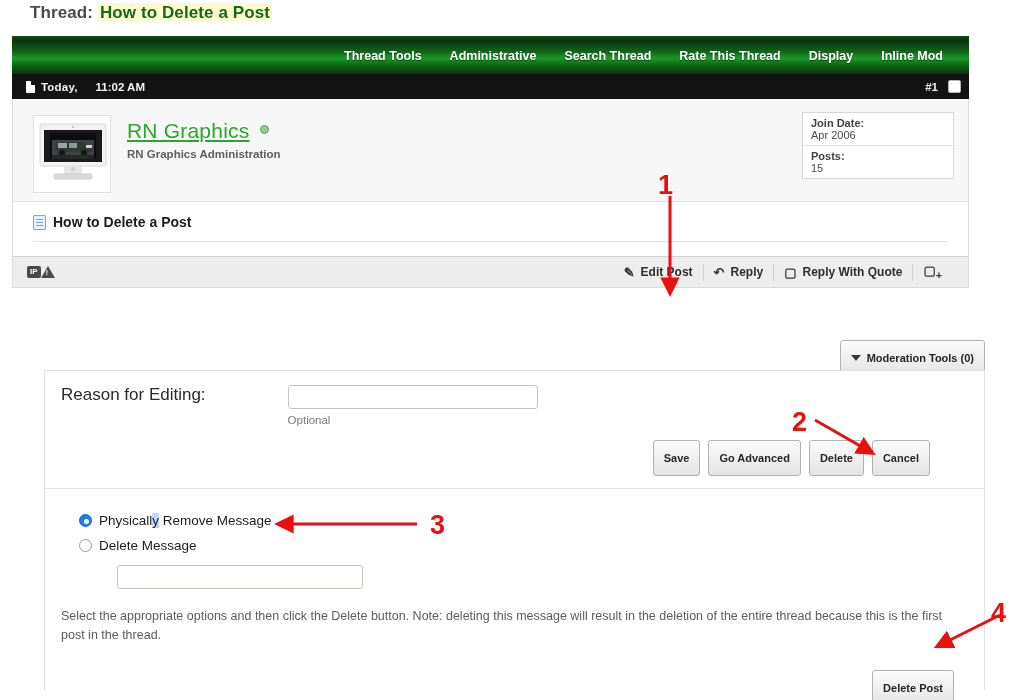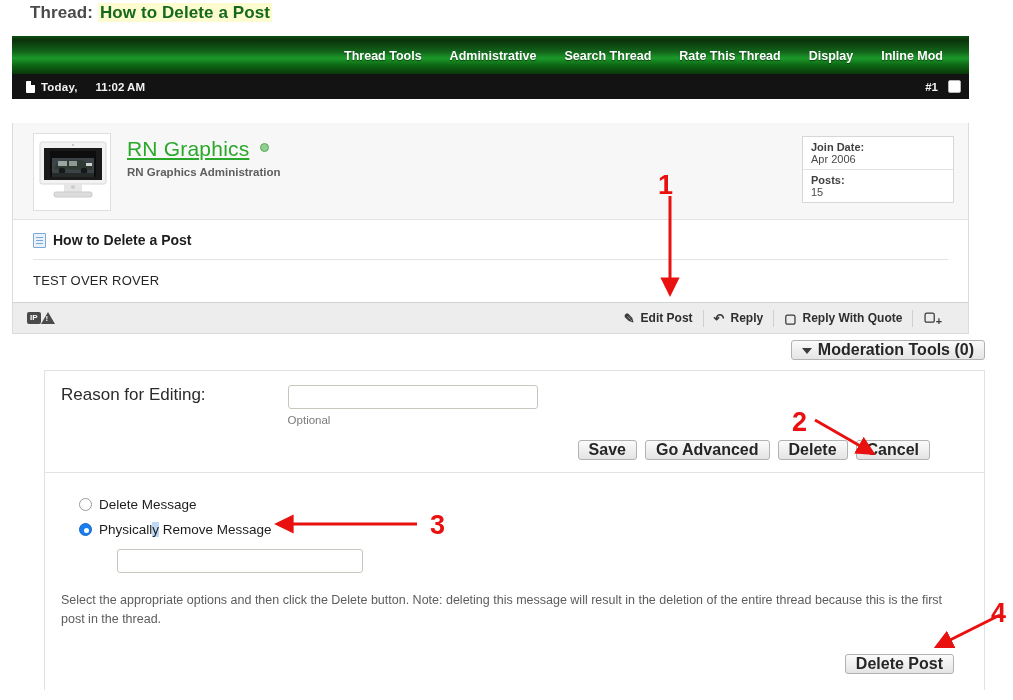--- a/index.html
+++ b/index.html
@@ -60,23 +60,22 @@
   .doc-ico:after {
     content:""; position:absolute; right:0; top:0;
     border-width: 0 0 4px 4px; border-style: solid;
     border-color: transparent transparent #131313 #131313;
   }
 
   
   .user-strip {
     background: #f7f7f7; border-left: 1px solid #dcdcdc;
     border-right: 1px solid #dcdcdc;
-    display: flex; padding: 10px 12px 8px 20px; position: relative;
+    display: flex; padding: 16px 12px 8px 20px; position: relative;
     min-height: 87px;
-    margin-top: 24px;
   }
   .avatar {
     width: 78px; height: 78px; border: 1px solid #e0e0e0; background: #fff;
     padding: 2px; flex: 0 0 auto; position: relative; overflow: hidden;
   }
   .u-meta { margin-left: 16px; padding-top: 4px; }
   .u-name {
     font-size: 21px; color: #2aa82a; font-weight: normal;
     letter-spacing: .2px; display: inline-block;
   }
@@ -149,23 +148,23 @@
   }
   .pf-sep { width: 1px; height: 17px; background: #cfcfcf; }
   .pf-ico { margin-right: 6px; color: #3a3a3a; font-size: 13px; line-height: 1; }
 
   
   .modtools-row {
     position: absolute; left: 28px; top: 340px; width: 957px;
     display: flex; justify-content: flex-end;
   }
   .btn {
-    font-family: "Liberation Sans", sans-serif; font-size: 16px; font-weight: bold;
+    font-family: "Liberation Sans", sans-serif; font-size: 11px; font-weight: bold;
     color: #262626; background: linear-gradient(to bottom,#fbfbfb,#e4e4e4);
-    border: 1px solid #b2b2b2; border-radius: 3px; padding: 0 10px;
+    border: 1px solid #b2b2b2; border-radius: 3px; padding: 11px 10px;
     cursor: pointer; white-space: nowrap;
   }
   .caret-d {
     display:inline-block; width:0; height:0; margin-right:6px;
     border-left:5px solid transparent; border-right:5px solid transparent;
     border-top:6px solid #3b3b3b; vertical-align: 1px;
   }
 
   
   .panel {
@@ -292,21 +291,20 @@
           <span class="v">15</span>
         </div>
       </div>
     </div>
 
     <div class="post-body">
       <div class="post-subject">
         <span class="subj-ico"></span>
         <span>How to Delete a Post</span>
       </div>
-      <div class="post-text">TEST OVER ROVER</div>
     </div>
 
     <div class="post-foot">
       <div class="pf-left">
         <span class="ip-ico">IP</span>
         <span class="warn-ico"></span>
       </div>
       <div class="pf-right">
         <a href="#" class="pf-act">
           <span class="pf-ico">✎</span>
@@ -351,27 +349,27 @@
       <div class="btn-row">
         <button class="btn">Save</button>
         <button class="btn">Go Advanced</button>
         <button class="btn">Delete</button>
         <button class="btn">Cancel</button>
       </div>
 
       <div class="delete-sec">
 
         <label class="radio-line">
+          <span class="rad on"></span>
+          <span class="rl"><span>Physicall</span><span class="sel-hl">y</span><span> Remove Message</span></span>
+        </label>
+
+        <label class="radio-line">
           <span class="rad"></span>
           <span class="rl">Delete Message</span>
-        </label>
-
-        <label class="radio-line">
-          <span class="rad on"></span>
-          <span class="rl"><span>Physicall</span><span class="sel-hl">y</span><span> Remove Message</span></span>
         </label>
 
         <input class="sub-tb" type="text" value="" style="">
       </div>
 
       <div class="note">Select the appropriate options and then click the Delete button. Note: deleting this message will result in the deletion of the entire thread because this is the first post in the thread.</div>
 
       <div class="final-row">
         <button class="btn">Delete Post</button>
       </div>

